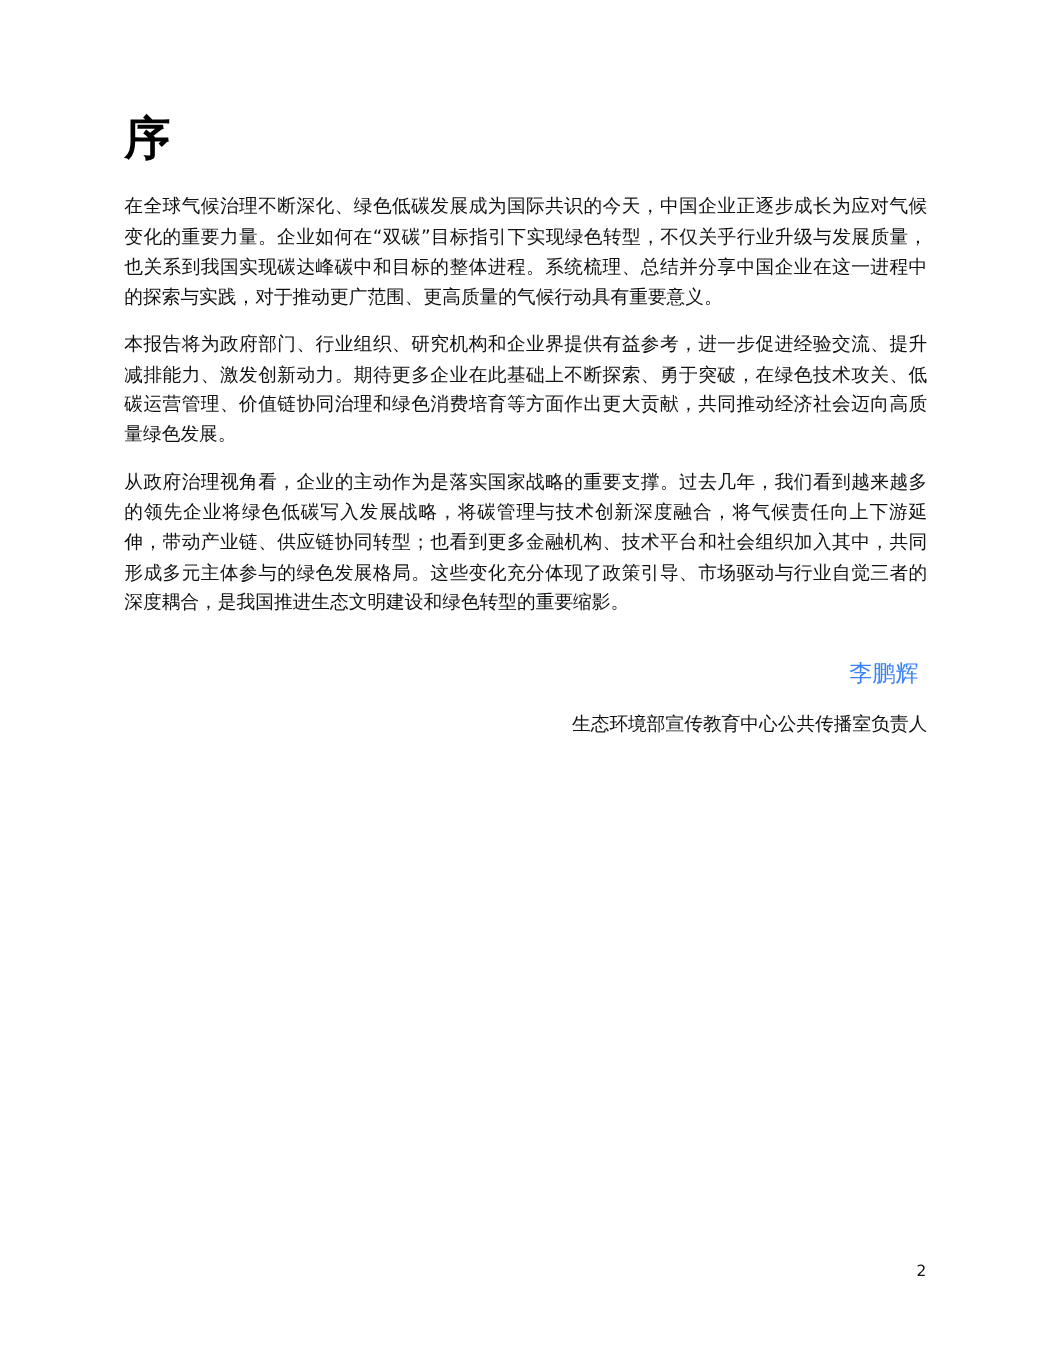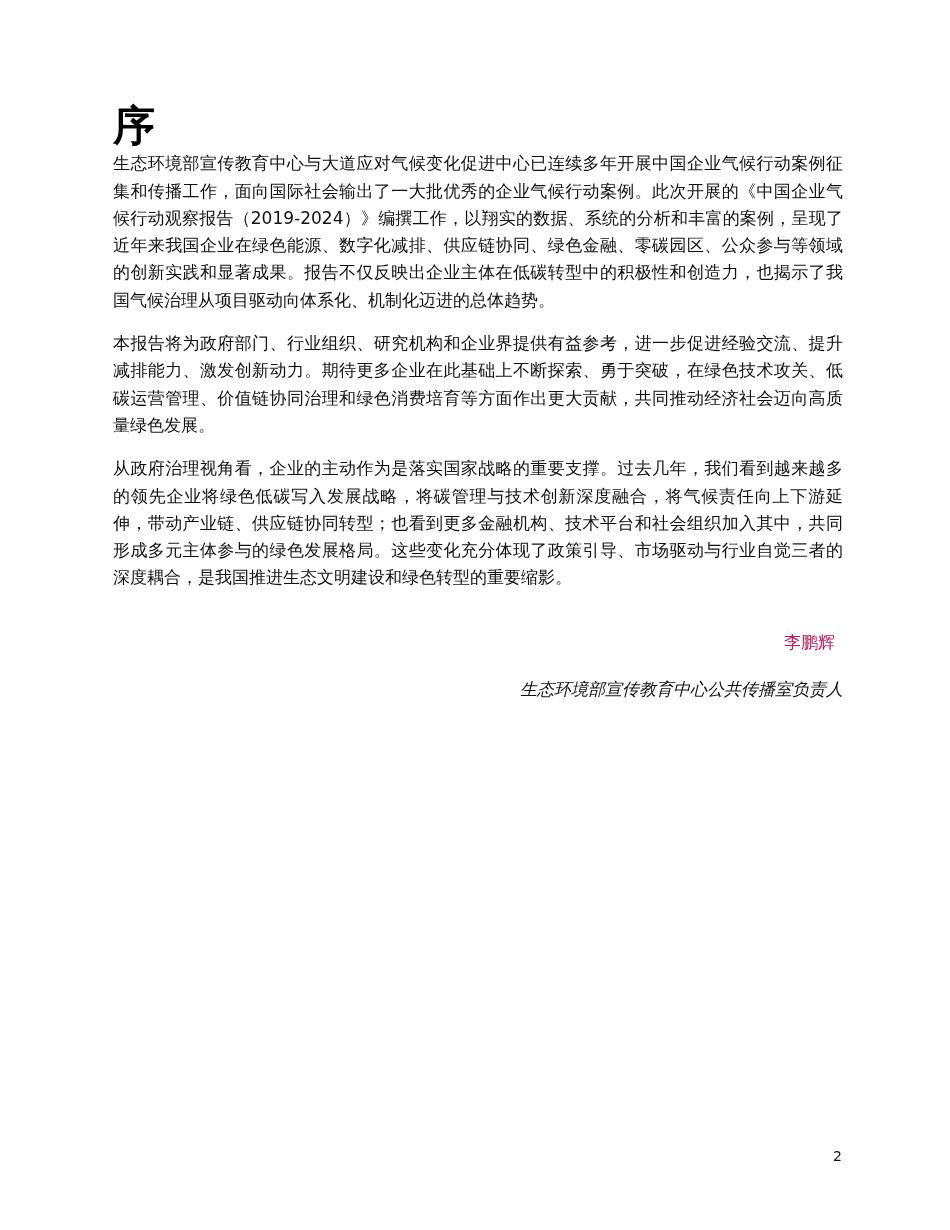--- a/index.html
+++ b/index.html
@@ -48,50 +48,49 @@
     color: #111111;
   }
   .body-paragraph.first {
     margin-top: 25px;
   }
   .signature-block {
     margin-top: 37px;
     text-align: right;
   }
   .signature-name {
-    font-size: 17px;
+    font-size: 21px;
     line-height: 27px;
     padding-right: 8px;
-    color: #be185d;
+    color: #3b82f6;
   }
   .signature-affiliation {
     margin-top: 20px;
     font-size: 17px;
     line-height: 27px;
     color: #111111;
-    font-style: italic;
   }
   .page-number {
     position: absolute;
     top: 1148px;
     right: 108px;
     font-size: 14px;
     line-height: 16px;
     color: #111111;
   }
 </style>
 </head>
 <body>
 
 <div class="page">
   <div class="content">
     <h1 class="doc-title">序</h1>
 
+    <p class="body-paragraph first">在全球气候治理不断深化、绿色低碳发展成为国际共识的今天，中国企业正逐步成长为应对气候变化的重要力量。企业如何在“双碳”目标指引下实现绿色转型，不仅关乎行业升级与发展质量，也关系到我国实现碳达峰碳中和目标的整体进程。系统梳理、总结并分享中国企业在这一进程中的探索与实践，对于推动更广范围、更高质量的气候行动具有重要意义。</p>
 
-    <p class="body-paragraph">生态环境部宣传教育中心与大道应对气候变化促进中心已连续多年开展中国企业气候行动案例征集和传播工作，面向国际社会输出了一大批优秀的企业气候行动案例。此次开展的《中国企业气候行动观察报告（2019-2024）》编撰工作，以翔实的数据、系统的分析和丰富的案例，呈现了近年来我国企业在绿色能源、数字化减排、供应链协同、绿色金融、零碳园区、公众参与等领域的创新实践和显著成果。报告不仅反映出企业主体在低碳转型中的积极性和创造力，也揭示了我国气候治理从项目驱动向体系化、机制化迈进的总体趋势。</p>
 
     <p class="body-paragraph">本报告将为政府部门、行业组织、研究机构和企业界提供有益参考，进一步促进经验交流、提升减排能力、激发创新动力。期待更多企业在此基础上不断探索、勇于突破，在绿色技术攻关、低碳运营管理、价值链协同治理和绿色消费培育等方面作出更大贡献，共同推动经济社会迈向高质量绿色发展。</p>
 
     <p class="body-paragraph">从政府治理视角看，企业的主动作为是落实国家战略的重要支撑。过去几年，我们看到越来越多的领先企业将绿色低碳写入发展战略，将碳管理与技术创新深度融合，将气候责任向上下游延伸，带动产业链、供应链协同转型；也看到更多金融机构、技术平台和社会组织加入其中，共同形成多元主体参与的绿色发展格局。这些变化充分体现了政策引导、市场驱动与行业自觉三者的深度耦合，是我国推进生态文明建设和绿色转型的重要缩影。</p>
 
     <div class="signature-block">
       <div class="signature-name">李鹏辉</div>
       <div class="signature-affiliation">生态环境部宣传教育中心公共传播室负责人</div>
     </div>
   </div>

